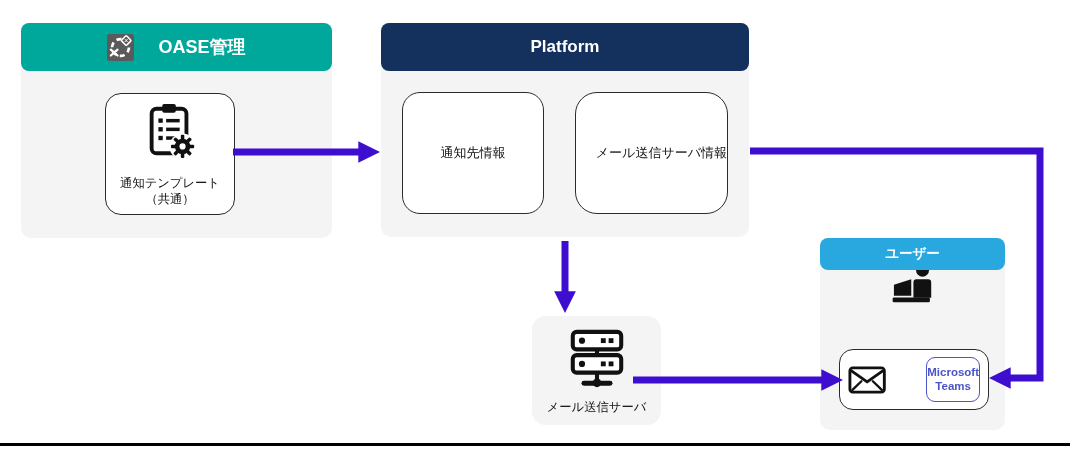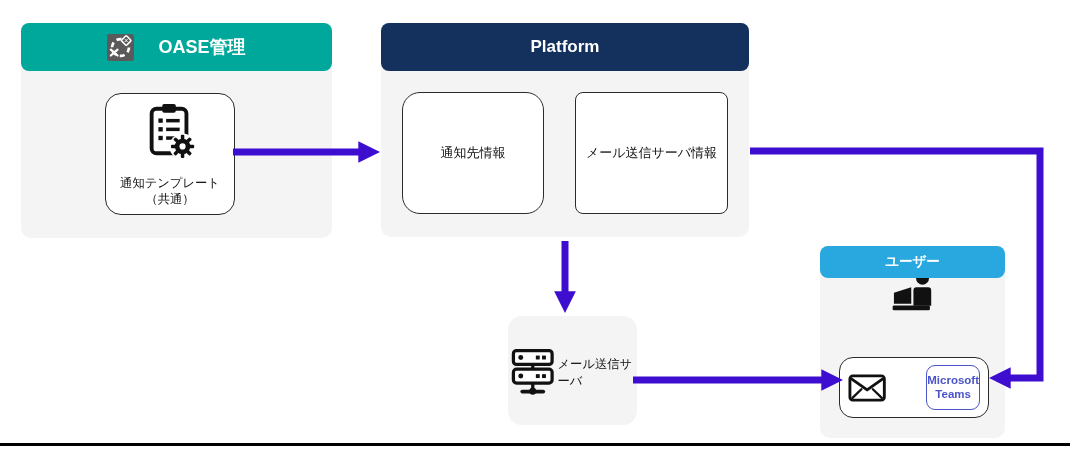--- a/index.html
+++ b/index.html
@@ -10,44 +10,44 @@
   .panel { position:absolute; background:#F4F4F5; border-radius:10px; }
   .panel-header {
     position:absolute; left:0; top:0; width:100%; border-radius:8px;
     color:#fff; font-weight:bold; display:flex; align-items:center;
     justify-content:center; gap:24px; box-sizing:border-box;
   }
   #oase-panel { left:21px; top:23px; width:311px; height:215px; }
   #oase-panel .panel-header { height:48px; background:#00A89B; font-size:18px; }
   #platform-panel { left:381px; top:23px; width:368px; height:214px; }
   #platform-panel .panel-header { height:48px; background:#14305C; font-size:17px; }
-  #user-panel { left:820px; top:238px; width:185px; height:192px;margin-top:8px; }
+  #user-panel { left:820px; top:238px; width:185px; height:192px; }
   #user-panel .panel-header { height:32px; background:#29A8E0; font-size:13.5px; }
 
   .node {
     position:absolute; background:#fff; border:1.5px solid #2b2b2b;
     box-sizing:border-box; color:#111;
   }
   #notification-template-node {
     left:84px; top:70px; width:130px; height:122px; border-radius:16px;
     display:flex; flex-direction:column; align-items:center;
     justify-content:flex-end; padding-bottom:7px;gap:16px;
   }
   #notification-template-node .node-label { font-size:12.3px; line-height:1.25; text-align:center; }
   #node-dest {
     left:21px; top:69px; width:142px; height:122px; border-radius:18px;
     display:flex; align-items:center; justify-content:center; font-size:13px;
   }
   #node-mailinfo {
-    left:194px; top:69px; width:153px; height:122px; border-radius:8px;
-    display:flex; align-items:center; justify-content:center; font-size:13px;
+    left:194px; top:69px; width:153px; height:122px; border-radius:22px;
+    display:flex; align-items:center; justify-content:flex-end; font-size:13px;
   }
   #mailserver-box {
-    position:absolute; left:508px; top:316px; width:129px; height:109px;
-    background:#F4F4F5; border-radius:14px; display:flex; flex-direction:row;
+    position:absolute; left:532px; top:316px; width:129px; height:109px;
+    background:#F4F4F5; border-radius:14px; display:flex; flex-direction:column;
     align-items:center; justify-content:space-between;
     padding:13px 0 9px 0; box-sizing:border-box;
   }
   #mailserver-box .node-label { font-size:12.3px; color:#111; }
 
   #person-icon { display:block; margin:24px auto 0 auto; }
   #mail-client-box {
     position:absolute; left:19px; top:111px; width:150px; height:61px;
     background:#fff; border:1.5px solid #2b2b2b; border-radius:14px;
     box-sizing:border-box; display:flex; align-items:center;

